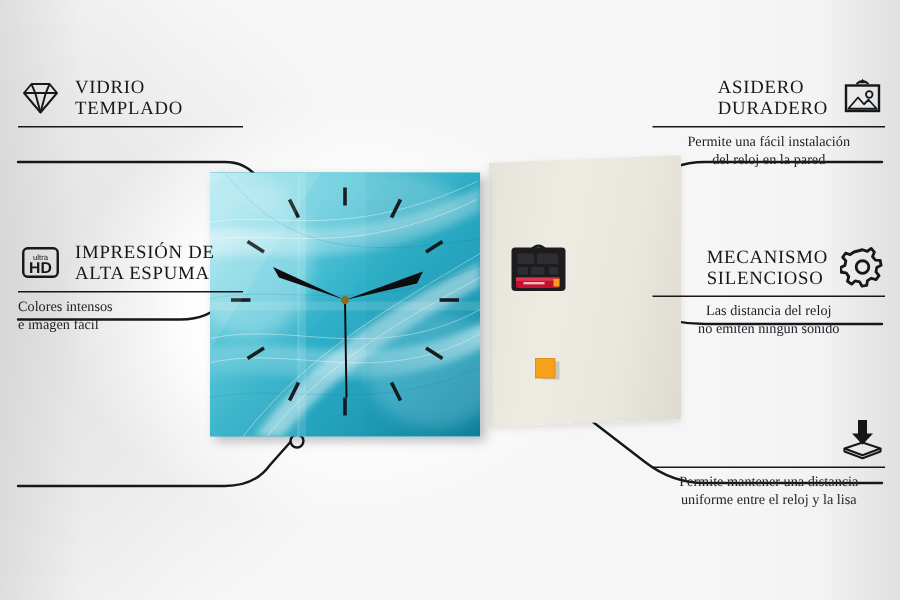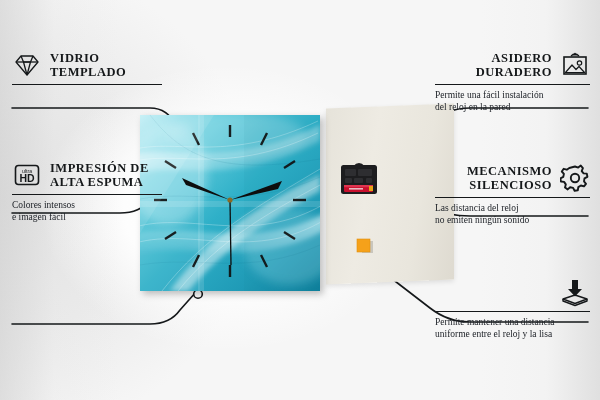--- a/index.html
+++ b/index.html
@@ -31,39 +31,39 @@
 
   
   .feature { position: absolute; }
   .feature .head {
     display: flex; align-items: center; gap: 8px;
   }
   .feature.right .head { flex-direction: row-reverse; }
   .f-icon { flex: 0 0 auto; width: 30px; height: 30px; display:block; }
   .f-title {
     font-family: "Liberation Serif", serif;
-    font-weight: bold;
+    font-weight: normal;
     font-size: 12.5px;
     line-height: 14px;
     letter-spacing: 0.5px;
     color: #15181a;
     white-space: pre-line;
   }
-  .feature.right .f-title { text-align: right; }
+  .feature.right .f-title { text-align: left; }
   .rule {
     height: 1px; background: #15181a; margin: 4px 0 5px 0; width: 100%;
   }
   .f-desc {
     font-family: "Liberation Serif", serif;
     font-size: 9.5px;
     line-height: 11.5px;
     color: #20242a;
     white-space: pre-line;
   }
-  .feature.right .f-desc { text-align: left; font-family: Liberation Serif, serif; }
+  .feature.right .f-desc { text-align: center; font-family: Liberation Serif, serif; }
 
   .f-left-1 { left: 12px; top: 50px;  width: 150px; }
   .f-left-2 { left: 12px; top: 160px; width: 150px; }
   .f-left-3 { left: 12px; top: 277px; width: 150px; }
   .f-right-1 { right: 10px; top: 50px;  width: 155px; }
   .f-right-2 { right: 10px; top: 163px; width: 155px; }
   .f-right-3 { right: 10px; top: 277px; width: 155px; }
 
   
   #product { position: absolute; left: 128px; top: 100px; width: 320px; height: 210px; }

